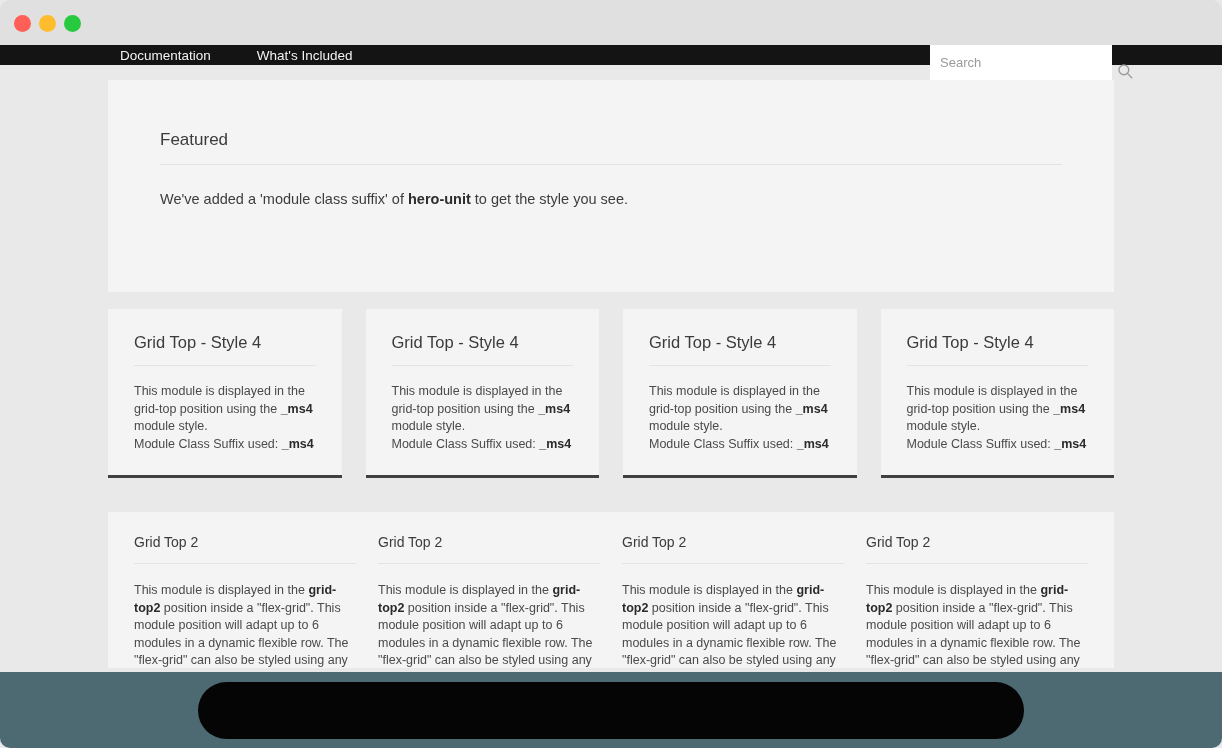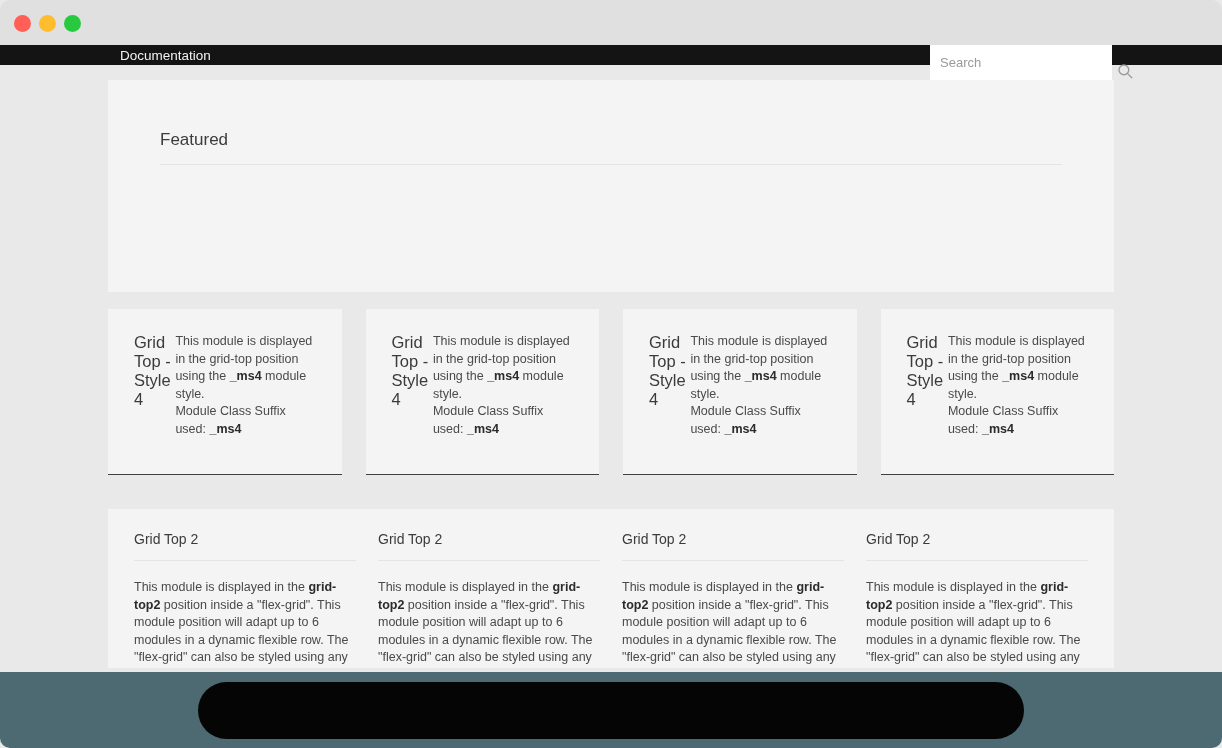--- a/index.html
+++ b/index.html
@@ -135,25 +135,25 @@
   
   .style4-row {
     display: flex;
     width: 1006px;
     margin: 17px 108px 0 108px;
     gap: 24px;
   }
   .style4-card {
     flex: 1 1 0;
     background: #f4f4f4;
-    border-bottom: 1px solid #404040;
+    border-bottom: 3px solid #404040;
     padding: 24px 26px 22px 26px;
     min-height: 166px;
     display: flex;
-    flex-direction: row;
+    flex-direction: column;
   }
   .card-title {
     font-size: 16.5px;
     font-weight: 400;
     color: #3b3b3b;
     padding-bottom: 13px;
   }
   .card-hr {
     height: 1px;
     background: #e4e4e4;
@@ -226,38 +226,42 @@
   <div class="traffic-lights">
     <span class="tl-dot tl-close"></span>
     <span class="tl-dot tl-min"></span>
     <span class="tl-dot tl-max"></span>
   </div>
 </div>
 
 <div class="navbar">
   <div class="nav-links">
     <a class="nav-link">Documentation</a>
+    <a class="nav-link">What's Included</a>
   </div>
   <div class="search-wrap">
     <input class="search-input" type="text" placeholder="Search" style="">
     <span class="search-icon">
       <svg viewBox="0 0 24 24" width="18" height="18" fill="none" stroke="currentColor" stroke-width="1.8" stroke-linecap="round">
         <circle cx="10.5" cy="10.5" r="6.5"></circle>
         <line x1="15.5" y1="15.5" x2="21" y2="21"></line>
       </svg>
     </span>
   </div>
 </div>
 
 <div class="page">
 
   <section class="featured-panel">
     <h2 class="featured-title">Featured</h2>
     <div class="hr"></div>
     <div class="featured-body">
+      <p>
+        <span>We've added a 'module class suffix' of </span><b>hero-unit</b><span> to get the style you see.</span>
+      </p>
     </div>
   </section>
 
   <section class="style4-row">
 
     <article class="style4-card">
       <h3 class="card-title">Grid Top - Style 4</h3>
       <div class="card-hr"></div>
       <p class="card-text">
         <span>This module is displayed in the grid-top position using the </span><b>_ms4</b><span> module style.</span><br>

